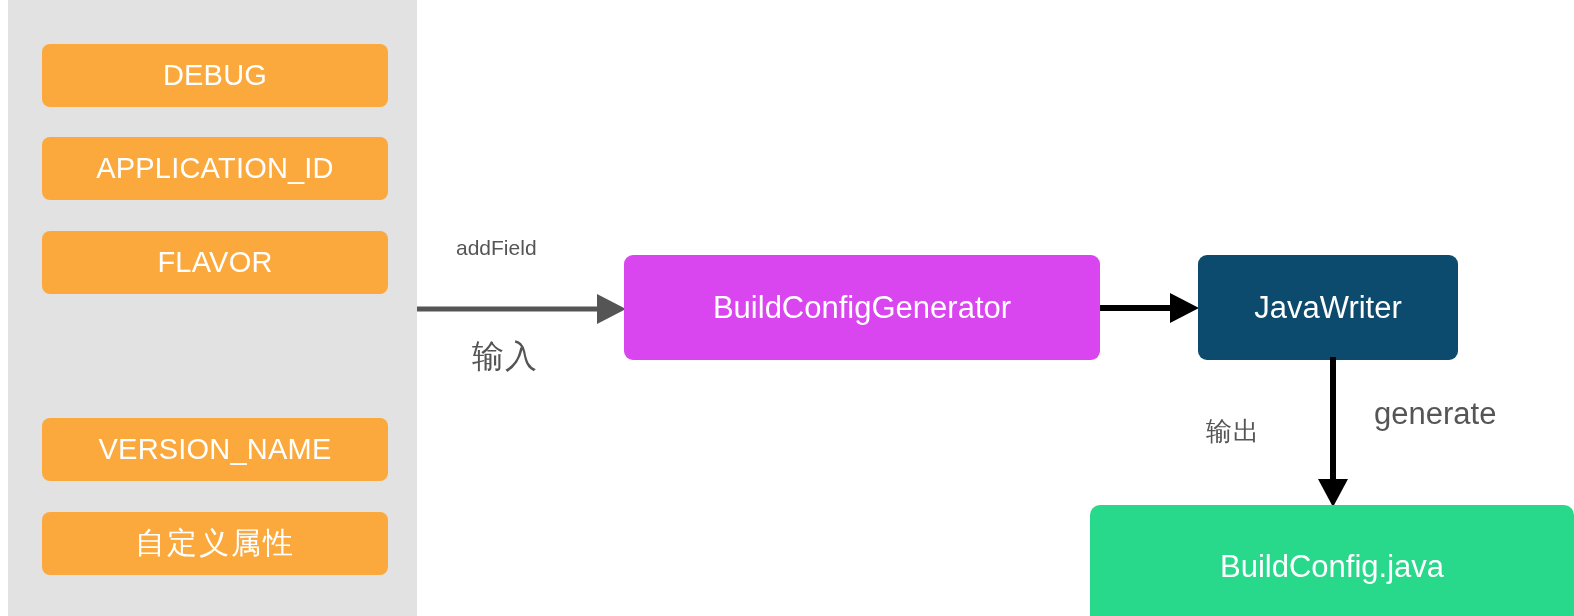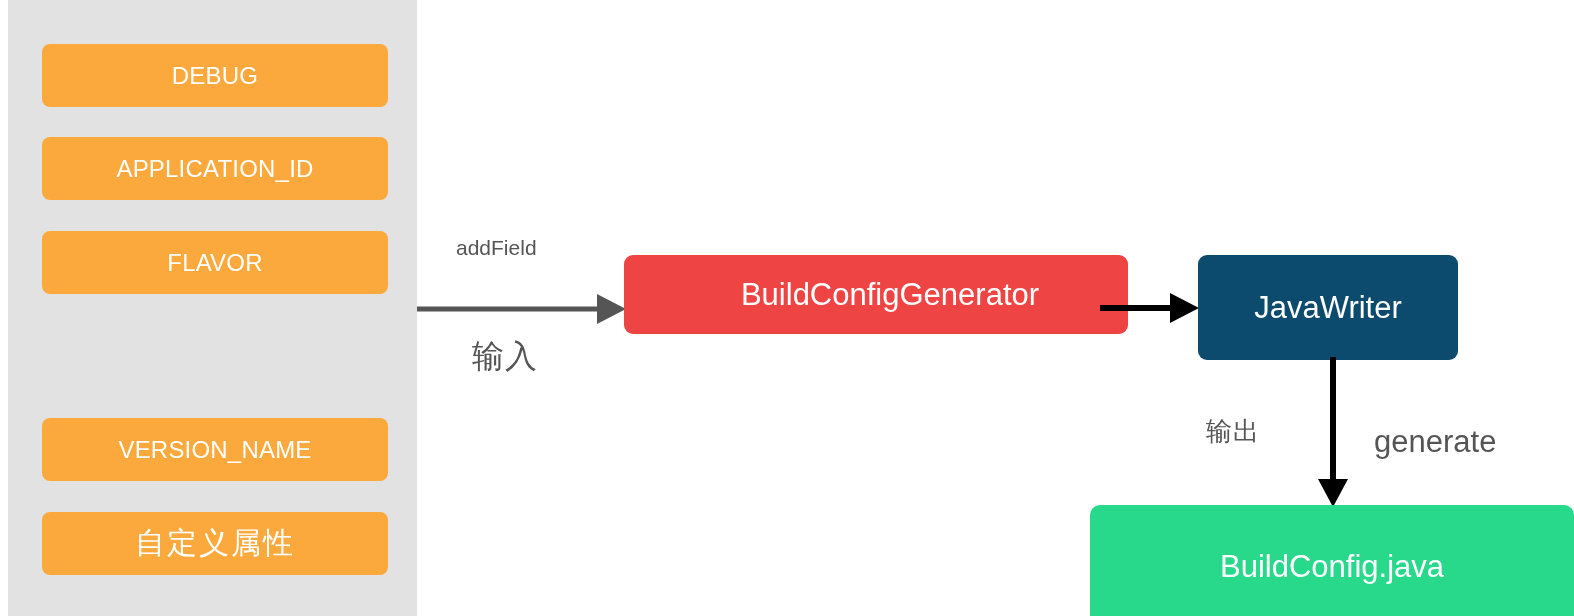--- a/index.html
+++ b/index.html
@@ -34,21 +34,21 @@
     position: absolute;
     left: 42px;
     width: 346px;
     height: 63px;
     background: #fba93c;
     border-radius: 8px;
     display: flex;
     align-items: center;
     justify-content: center;
     color: #ffffff;
-    font-size: 24px;
+    font-size: 29px;
     letter-spacing: 0.2px;
     white-space: nowrap;
   }
   .chip.cjk { font-size: 30px; letter-spacing: 2px; }
   .chip-0 { top: 44px; }
   .chip-1 { top: 137px; }
   .chip-2 { top: 231px; }
   .chip-3 { top: 325px; }
   .chip-4 { top: 418px; }
   .chip-5 { top: 512px; }
@@ -60,24 +60,23 @@
     align-items: center;
     justify-content: center;
     color: #ffffff;
     border-radius: 9px;
     white-space: nowrap;
   }
   .node-generator {
     left: 624px;
     top: 255px;
     width: 476px;
-    height: 79px;
-    background: #ef4444;
+    height: 105px;
+    background: #d946ef;
     font-size: 31px;
-    padding-left: 28px;
   }
   .node-writer {
     left: 1198px;
     top: 255px;
     width: 260px;
     height: 105px;
     background: #0c4a6e;
     font-size: 31px;
   }
   .node-output {
@@ -100,21 +99,21 @@
   
   .label {
     position: absolute;
     color: #555555;
     white-space: nowrap;
     line-height: 1;
   }
   .label-addfield { left: 456px; top: 237px; font-size: 21px; }
   .label-shuru    { left: 472px; top: 340px; font-size: 32px; letter-spacing: 1px; }
   .label-shuchu   { left: 1206px; top: 418px; font-size: 26px; letter-spacing: 1px; }
-  .label-generate { left: 1374px; top: 426px; font-size: 31px; }
+  .label-generate { left: 1374px; top: 398px; font-size: 31px; }
 </style>
 </head>
 <body>
 
 <div id="canvas">
 
   <div class="panel"></div>
 
   <div class="chip chip-0">
     <span>DEBUG</span>

